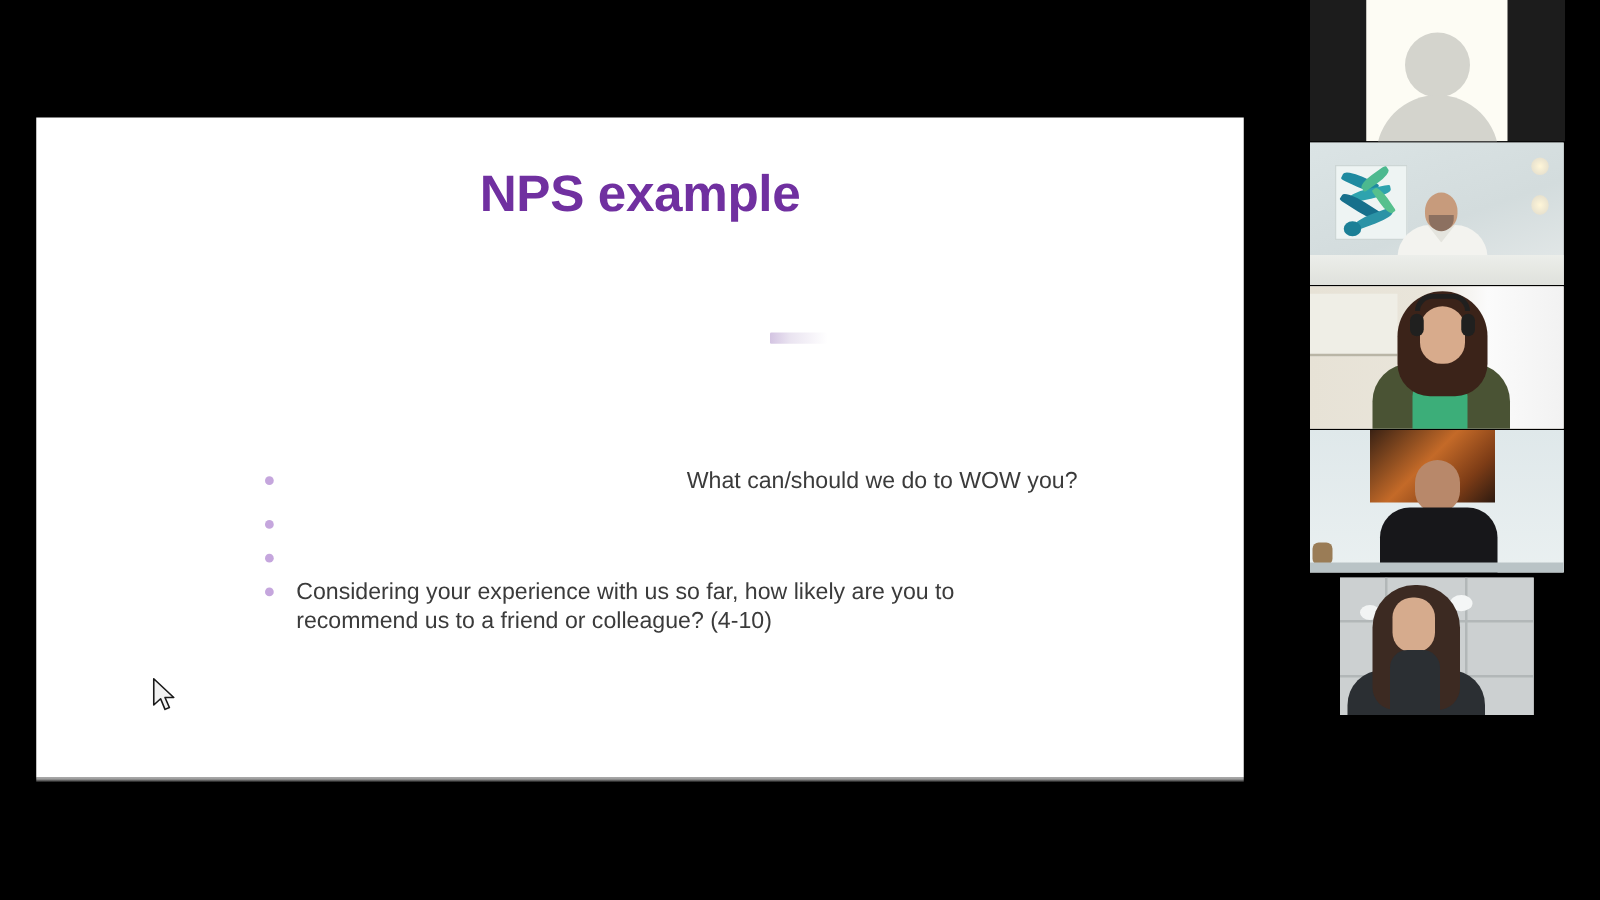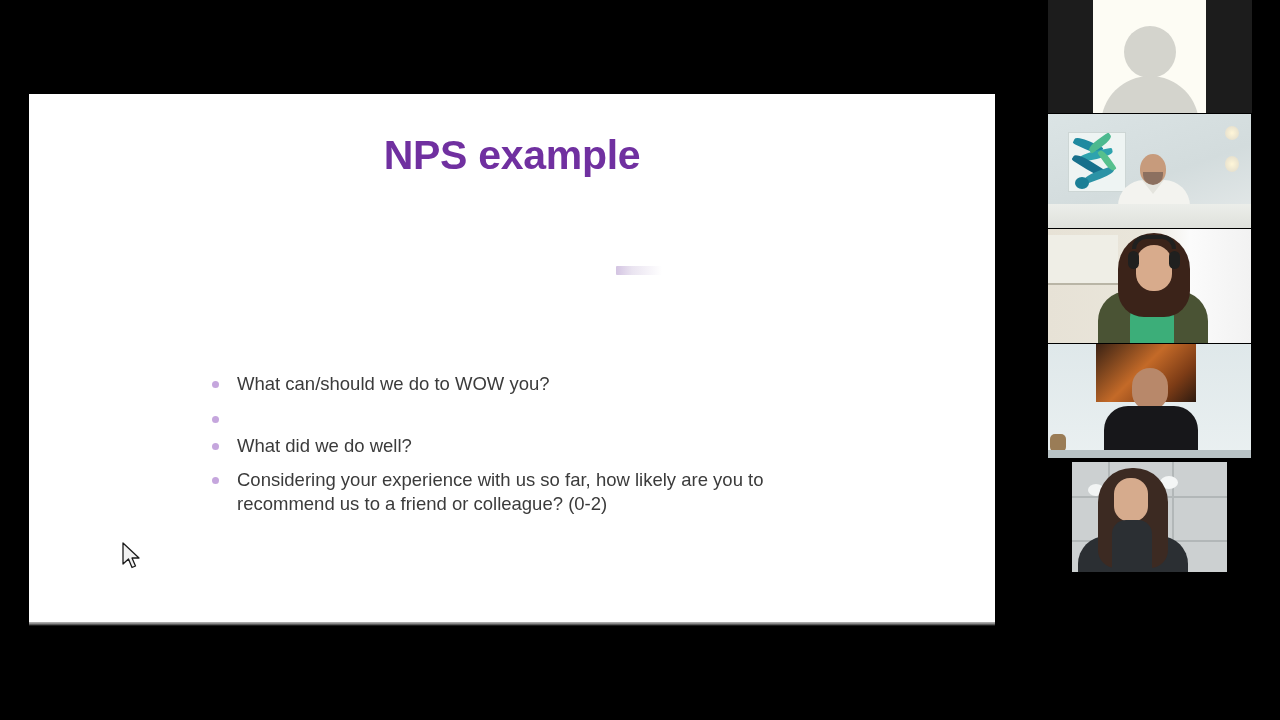--- a/index.html
+++ b/index.html
@@ -40,20 +40,21 @@
     opacity:.30;
     border-radius:1px;
   }
   #bullet-list {
     position:absolute; left:183px; top:278px;
     width:650px;
   }
   .bullet-row {
     display:flex; align-items:flex-start;
     margin-bottom:11px;
+    justify-content:space-between;
   }
   .bullet-dot {
     flex:0 0 auto;
     width:7px; height:7px;
     border-radius:50%;
     background:#c5a6dd;
     margin-top:9px; margin-right:18px;
   }
   .bullet-text {
     font-size:18.5px;
@@ -158,26 +159,25 @@
           <span class="bullet-dot"></span>
           <span class="bullet-text">What can/should we do to WOW you?</span>
         </div>
 
         <div class="bullet-row">
           <span class="bullet-dot"></span>
         </div>
 
         <div class="bullet-row">
           <span class="bullet-dot"></span>
-          <span class="bullet-text">What did we do well?</span>
-        </div>
-
-        <div class="bullet-row">
-          <span class="bullet-dot"></span>
-          <span class="bullet-text">Considering your experience with us so far, how likely are you to recommend us to a friend or colleague? (0-2)</span>
+        </div>
+
+        <div class="bullet-row">
+          <span class="bullet-dot"></span>
+          <span class="bullet-text">Considering your experience with us so far, how likely are you to recommend us to a friend or colleague? (4-10)</span>
         </div>
 
       </div>
     </div>
 
     <div id="slide-shadow"></div>
 
     <svg id="mouse-cursor" viewBox="0 0 22 30" style="left: 122px; top: 542px;">
       <polygon points="1,1 1,22 6.5,17 10,25.5 13.5,24 10,16 17,16" fill="#f2f2f2" stroke="#1a1a1a" stroke-width="1.3" stroke-linejoin="round"></polygon>
     </svg>

